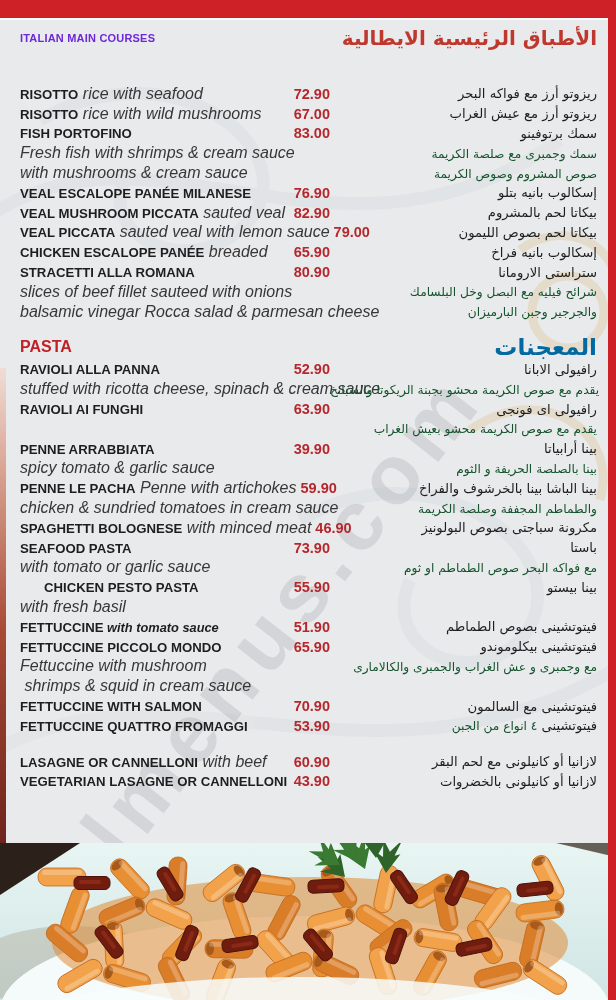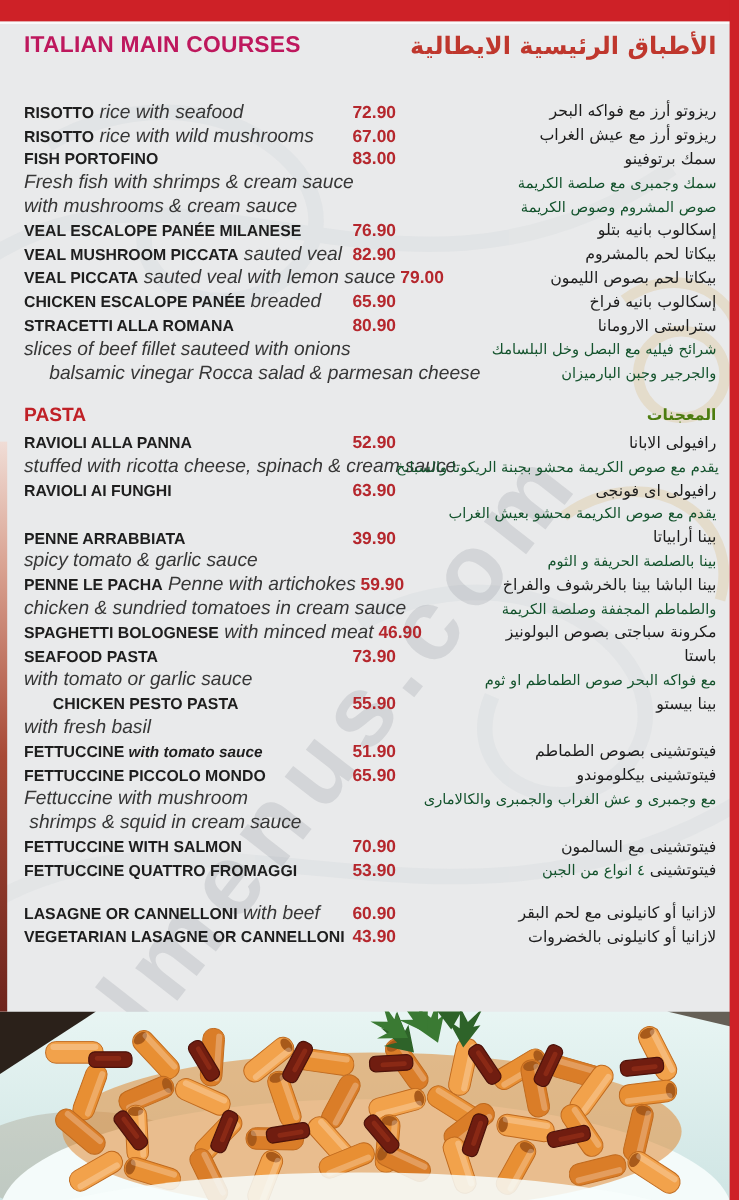--- a/index.html
+++ b/index.html
@@ -12,39 +12,39 @@
   .leftsliver{position:absolute;left:0;top:368px;width:6px;height:475px;z-index:35;
      background:linear-gradient(180deg,#f0ddd6 0%,#d9a291 22%,#a84a36 55%,#6e241c 100%);}
   
   .wm{position:absolute;inset:0;z-index:1;pointer-events:none;}
   .wm-text{position:absolute;left:28px;top:862px;font-size:84px;font-weight:700;letter-spacing:10px;
      color:rgba(125,130,142,0.20);transform:rotate(-52deg);transform-origin:0 0;white-space:nowrap;
      font-family:"Liberation Sans",sans-serif;}
   
   .header{position:absolute;top:26px;left:20px;right:19px;display:flex;justify-content:space-between;
      align-items:center;z-index:10;}
-  .title-en{font-size:19px;font-weight:700;color:#be185d;letter-spacing:0.2px;}
+  .title-en{font-size:11px;font-weight:700;color:#6d28d9;letter-spacing:0.2px;}
   .title-ar{font-size:20px;font-weight:700;color:#bf372d;direction:rtl;font-family:"DejaVu Sans",sans-serif;}
   
   .rows{position:absolute;top:84px;left:20px;right:19px;z-index:10;}
   .row{display:flex;height:19.8px;align-items:center;}
   .left{width:310px;display:flex;justify-content:space-between;align-items:baseline;gap:4px;flex:none;}
   .en{white-space:pre;}
   .seg-n{font-weight:700;font-size:13.2px;color:#1e1e1e;}
   .seg-i{font-style:italic;font-size:16px;color:#373737;}
   .seg-bi{font-style:italic;font-weight:700;font-size:12.8px;color:#1e1e1e;}
   .price{font-weight:700;font-size:14.5px;color:#b5272d;white-space:nowrap;}
   .ar{flex:1;text-align:right;direction:rtl;font-family:"DejaVu Sans",sans-serif;font-size:13.2px;
       color:#1d1d1d;white-space:nowrap;}
   .ar .seg-k{color:#1d1d1d;}
   .ar .seg-r{color:#14532d;font-size:12.2px;}
   .gap{width:100%;}
   .secrow{display:flex;height:26px;align-items:center;justify-content:space-between;}
   .sec-en{font-size:16px;font-weight:700;color:#c02127;}
-  .sec-ar{font-size:13px;font-weight:700;color:#4d7c0f;direction:rtl;font-family:"DejaVu Sans",sans-serif;}
+  .sec-ar{font-size:23px;font-weight:700;color:#0369a1;direction:rtl;font-family:"DejaVu Sans",sans-serif;}
   
   .photo{position:absolute;left:0;top:843px;width:616px;height:157px;z-index:20;}
   .photo svg{display:block;filter:blur(0.4px);}
 </style>
 </head>
 <body>
 
 <div class="page">
 
   <div class="wm">
@@ -144,21 +144,21 @@
         <div class="ar"><span class="seg-k">ستراستى الارومانا</span></div>
       </div>
       <div class="row">
         <div class="left">
           <div class="en" style="display: inline;"><span class="seg-i">slices of beef fillet sauteed with onions</span></div>
         </div>
         <div class="ar"><span class="seg-r">شرائح فيليه مع البصل وخل البلسامك</span></div>
       </div>
       <div class="row">
         <div class="left">
-          <div class="en" style="display: inline; margin-left: 21px;"><span class="seg-i">balsamic vinegar Rocca salad &amp; parmesan cheese</span></div>
+          <div class="en" style="display: inline;"><span class="seg-i">balsamic vinegar Rocca salad &amp; parmesan cheese</span></div>
         </div>
         <div class="ar"><span class="seg-r">والجرجير وجبن البارميزان</span></div>
       </div>
       <div class="gap" style="height: 12px;"></div>
       <div class="secrow">
         <div class="sec-en">PASTA</div>
         <div class="sec-ar">المعجنات</div>
       </div>
       <div class="row">
         <div class="left">

